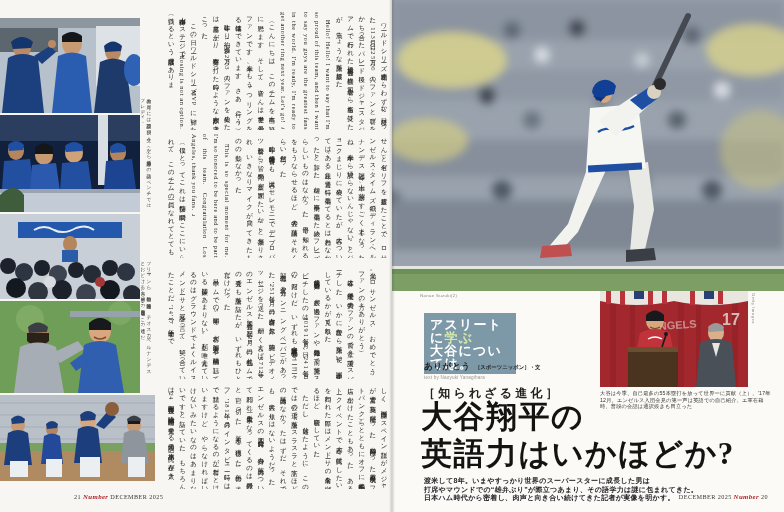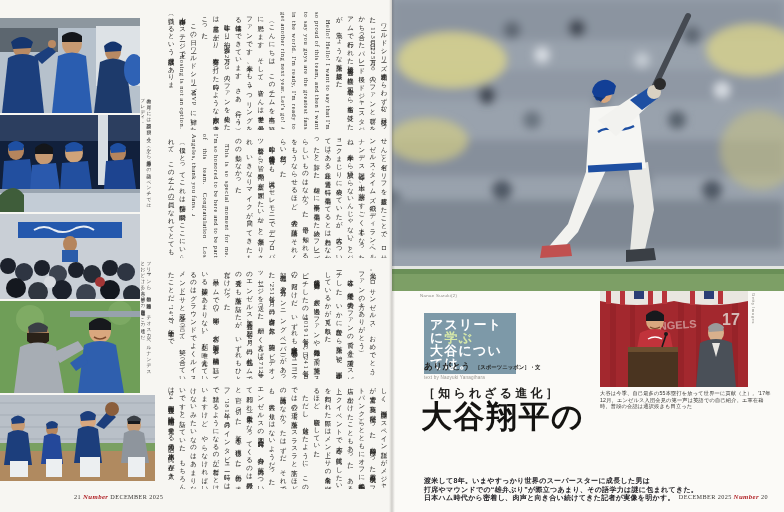--- a/index.html
+++ b/index.html
@@ -268,20 +268,21 @@
     </div>
 
     <div class="author">
       <span class="nm">ありがとう</span>
       <span class="af">［スポーツニッポン］・文</span>
       <span class="en">text by Naoyuki Yanagihara</span>
     </div>
 
     <div class="kicker">［知られざる進化］</div>
     <div class="hl hl1">大谷翔平の</div>
+    <div class="hl hl2">英語力はいかほどか?</div>
 
     <div class="lead">渡米して8年。いまやすっかり世界のスーパースターに成長した男は
 打席やマウンドでの“雄弁ぶり”が際立つあまり、その語学力は謎に包まれてきた。
 日本ハム時代から密着し、肉声と向き合い続けてきた記者が実像を明かす。</div>
 
     <svg class="press-photo" viewBox="0 0 148 96">
       <rect width="148" height="96" fill="#a3282e"></rect>
       <g opacity=".55" fill="#8e2026">
         <rect x="10" width="6" height="96"></rect>
           <rect x="30" width="5" height="96"></rect>

